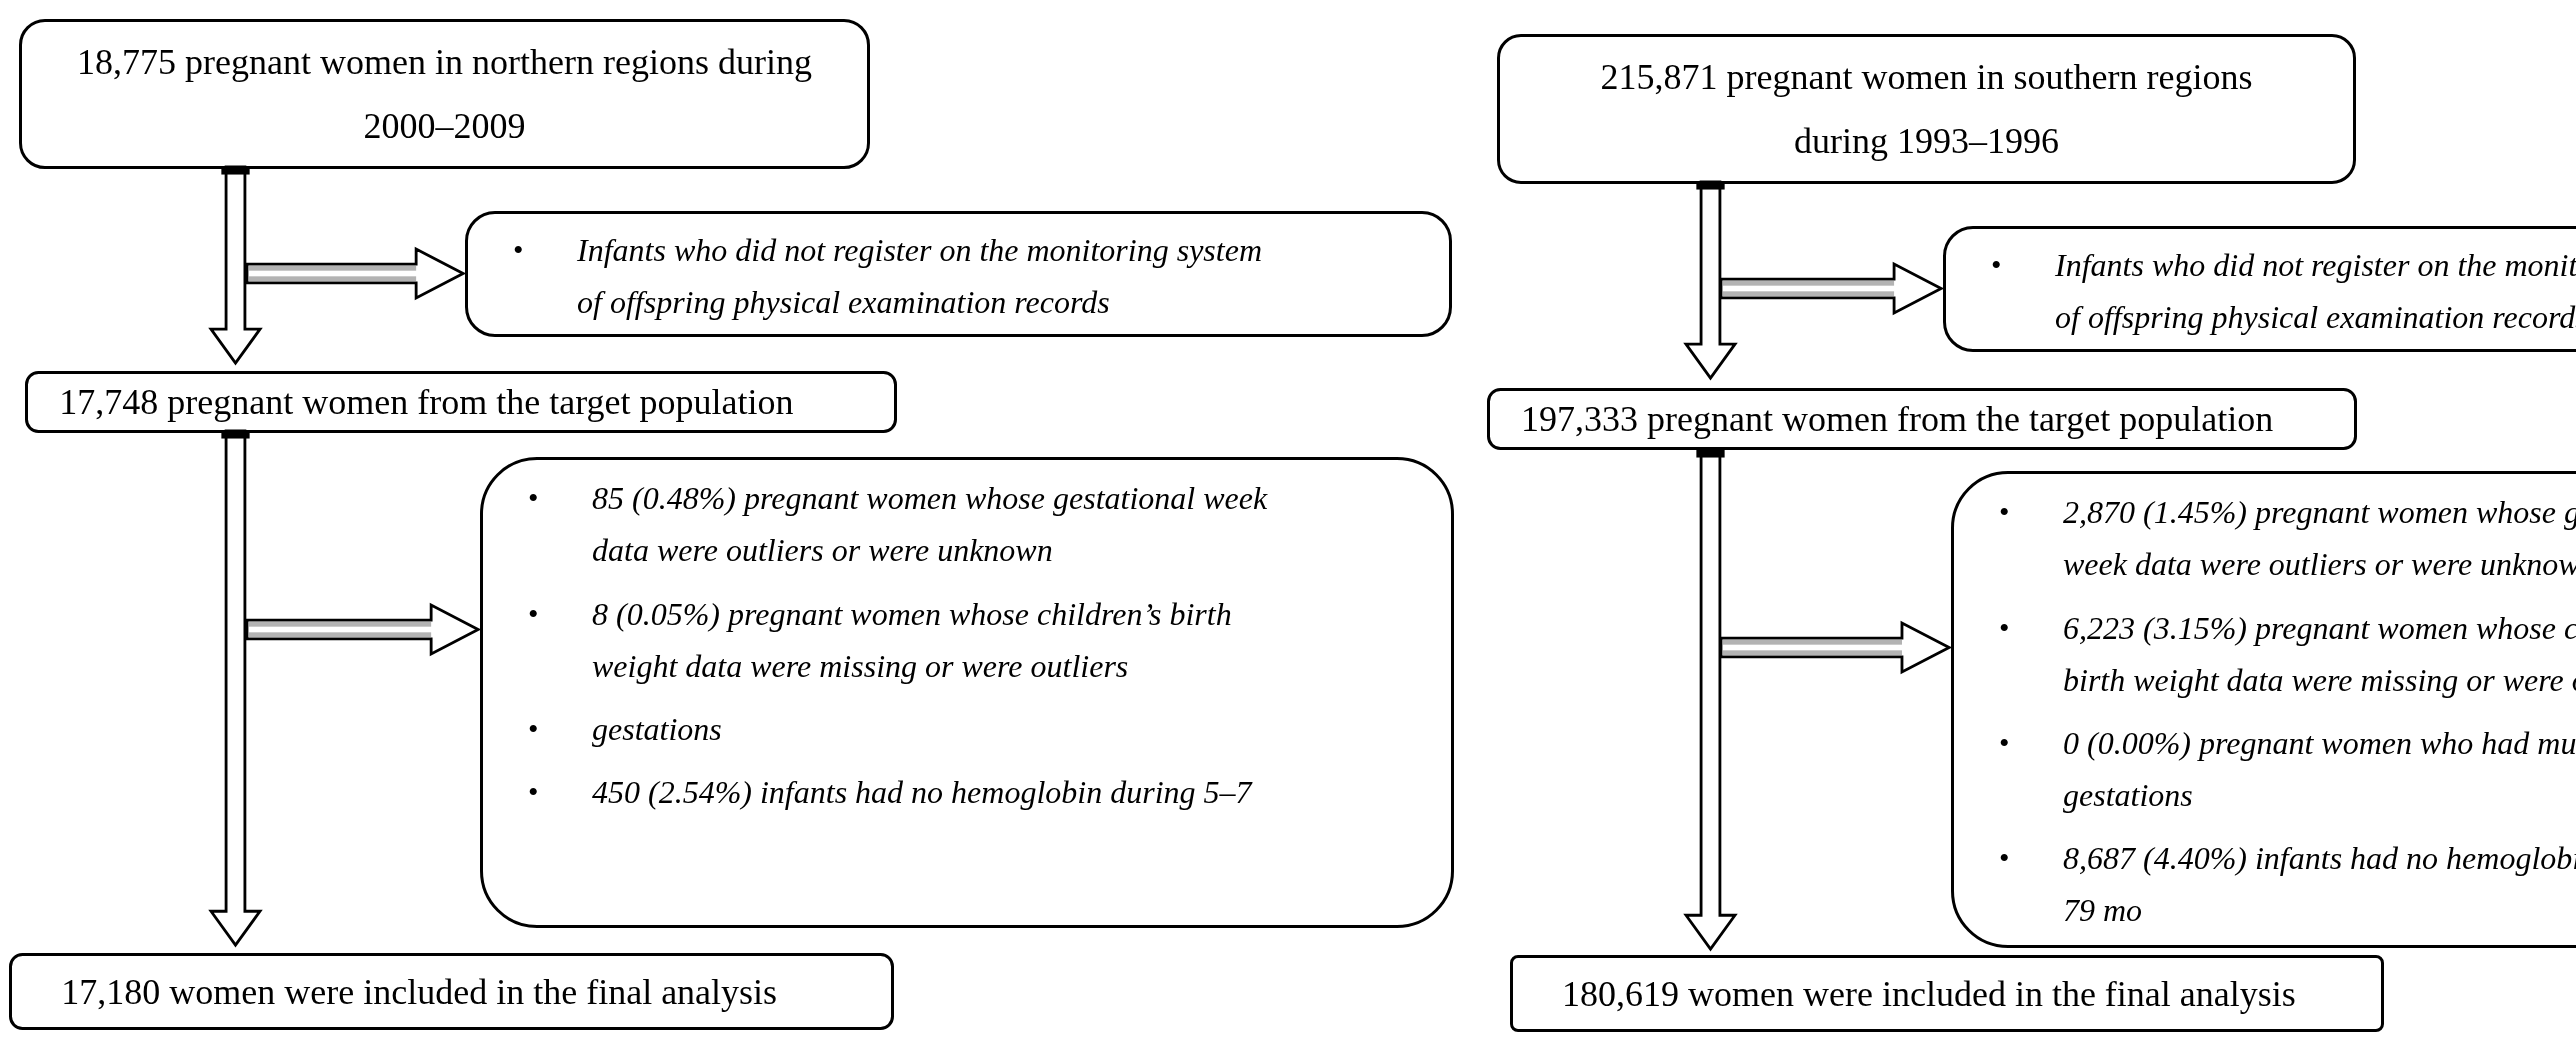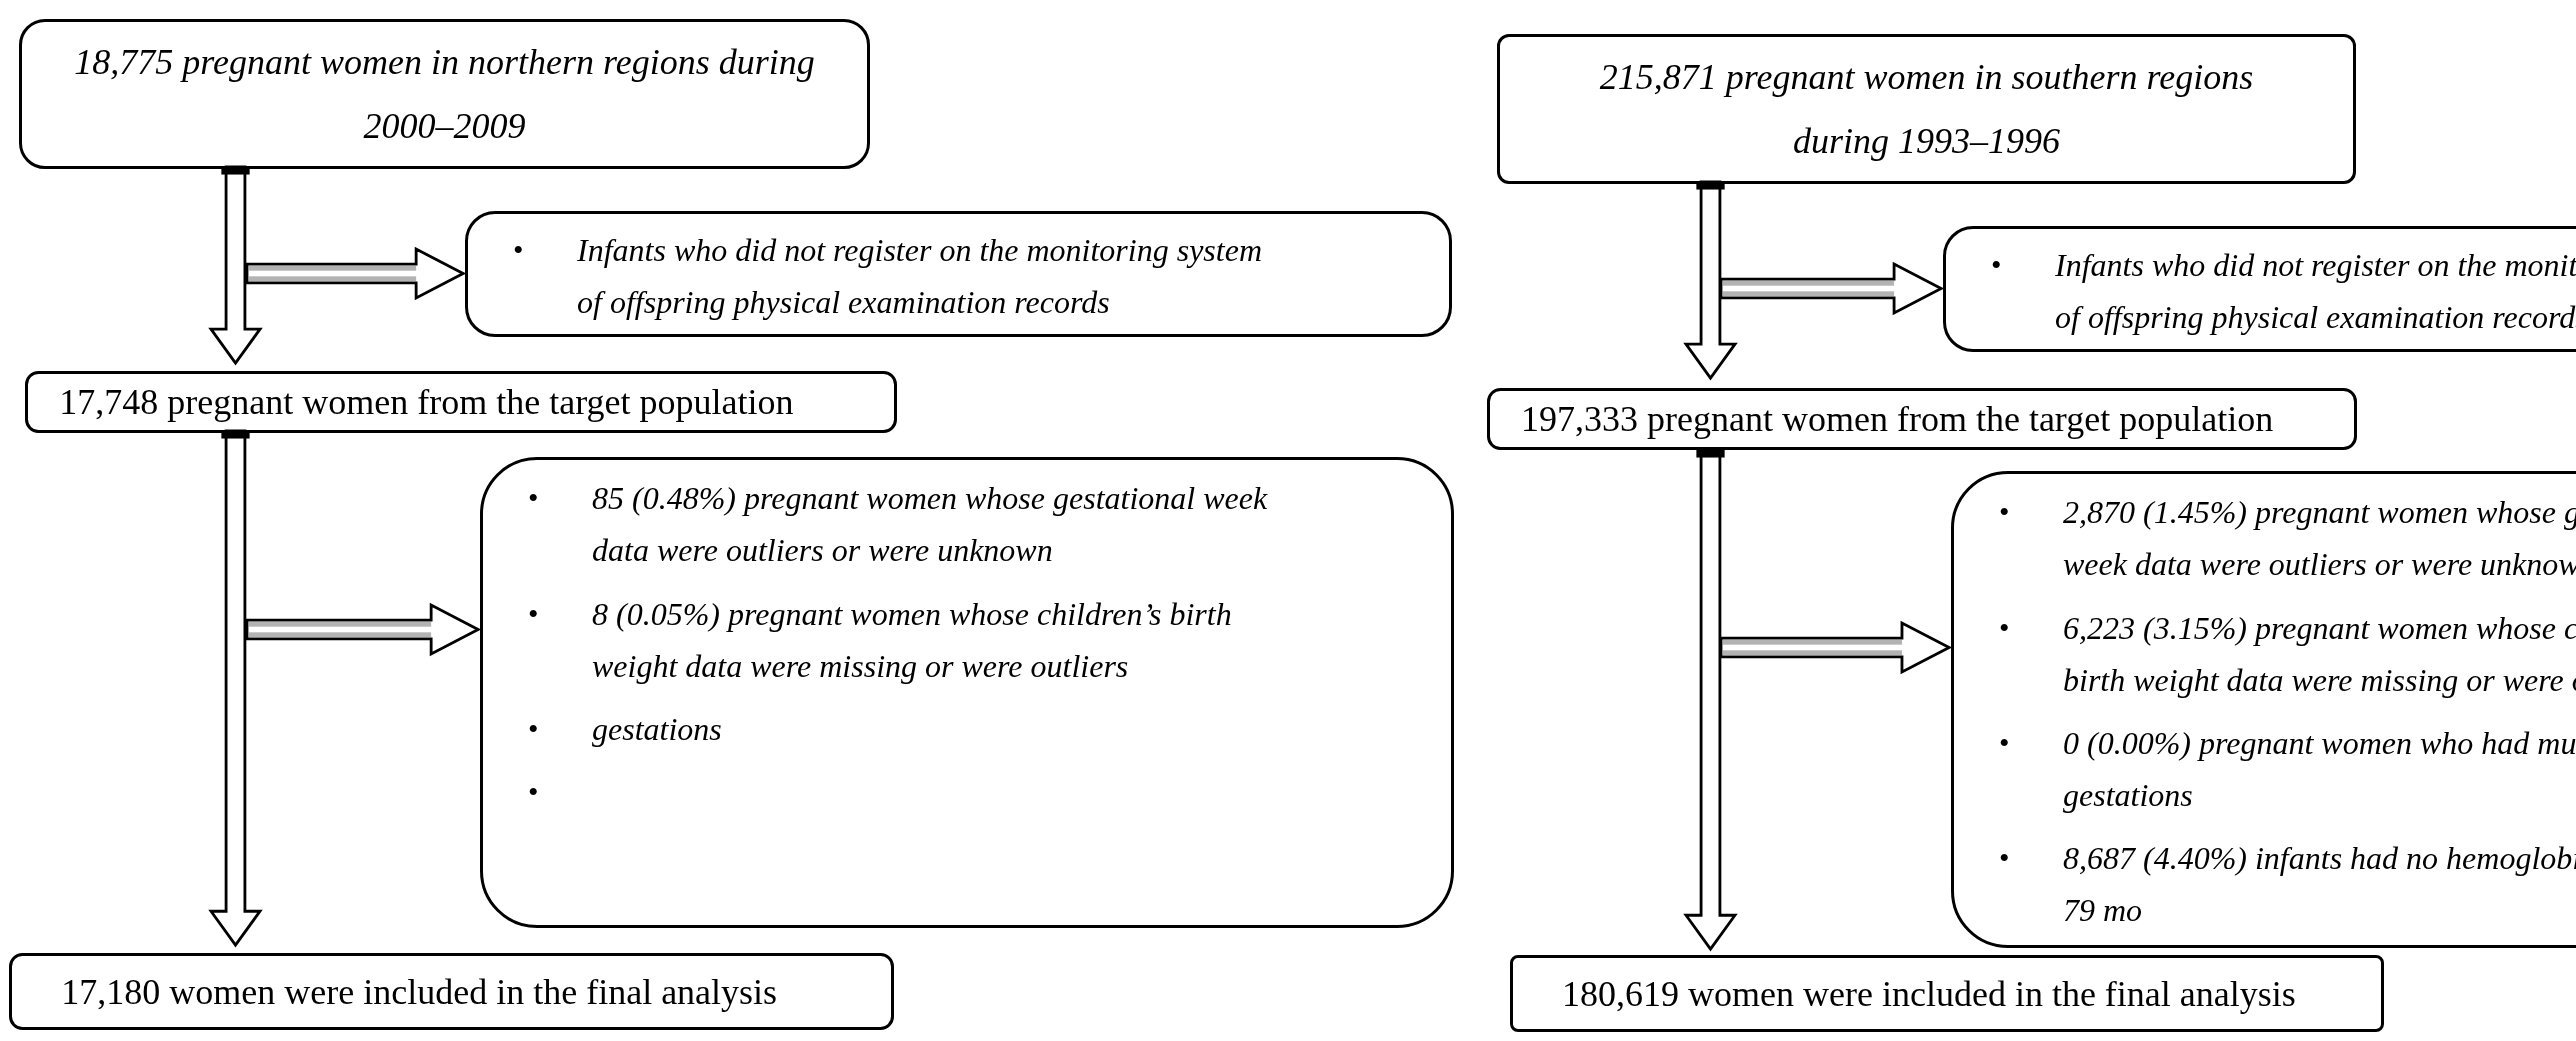--- a/index.html
+++ b/index.html
@@ -1,20 +1,20 @@
 <!DOCTYPE html>
 <html style="font-size:8.2px"><head>
 <meta charset="utf-8">
 <style>
   html,body{margin:0;padding:0;background:#ffffff;}
   body{width:2953px;height:1042px;overflow:hidden;
        font-family:"Liberation Serif","DejaVu Serif",serif;color:#000;}
   .canvas{position:relative;width:2953px;height:1042px;background:#fff;}
   .box{position:absolute;background:#fff;border:3.6px solid #000;box-sizing:border-box;}
-  .stack-center{display:flex;flex-direction:column;justify-content:center;align-items:center;height:100%;font-style:italic;}
+  .stack-center{display:flex;flex-direction:column;justify-content:center;align-items:center;height:100%;}
   .tline{white-space:nowrap;font-size:36px;line-height:64px;text-align:center;}
   .single{display:flex;align-items:center;font-size:36px;white-space:nowrap;}
   .pad60{padding-left:31px;}
   .pad95{padding-left:49px;}
   .bullets{padding:12.4px 0 0 45px;}
   .bullets.two{padding-top:10.3px;}
   .bullet-item{display:flex;margin-bottom:11.3px;}
   .bullet-marker{width:64px;font-size:30px;line-height:52px;flex:0 0 64px;}
   .bullet-lines{flex:1 1 auto;}
   .bline{font-size:32px;line-height:52px;white-space:nowrap;font-style:italic;}
@@ -90,34 +90,35 @@
         </div>
         <div class="bullet-item">
           <div class="bullet-marker">•</div>
           <div class="bullet-lines">
             <div class="bline">gestations</div>
           </div>
         </div>
         <div class="bullet-item">
           <div class="bullet-marker">•</div>
           <div class="bullet-lines">
+            <div class="bline">450 (2.54%) infants had no hemoglobin during 5–7</div>
           </div>
         </div>
       </div>
     </div>
 
     <div class="box single pad95" style="left:9.3px;top:953px;width:885px;height:77px;border-radius:13.4px;">
       <span>17,180 women were included in the final analysis</span>
     </div>
 
   </div>
 
   <div>
 
-    <div class="box" style="left:1497px;top:34px;width:859px;height:150px;border-radius:12px;">
+    <div class="box" style="left:1497px;top:34px;width:859px;height:150px;border-radius:24px;">
       <div class="stack-center">
         <div class="tline">215,871 pregnant women in southern regions</div>
         <div class="tline">during 1993–1996</div>
       </div>
     </div>
 
     <svg class="arrow" style="left:1684px;top:182px;" width="53" height="198" viewBox="0 0 28 105">
       <path d="M 9 0 L 9 86 L 1 86 L 14 104 L 27 86 L 19 86 L 19 0 Z" fill="#ffffff" stroke="#000000" stroke-width="1.5"></path>
       <rect x="6.5" y="0" width="15" height="4" fill="#000000"></rect>
     </svg>

